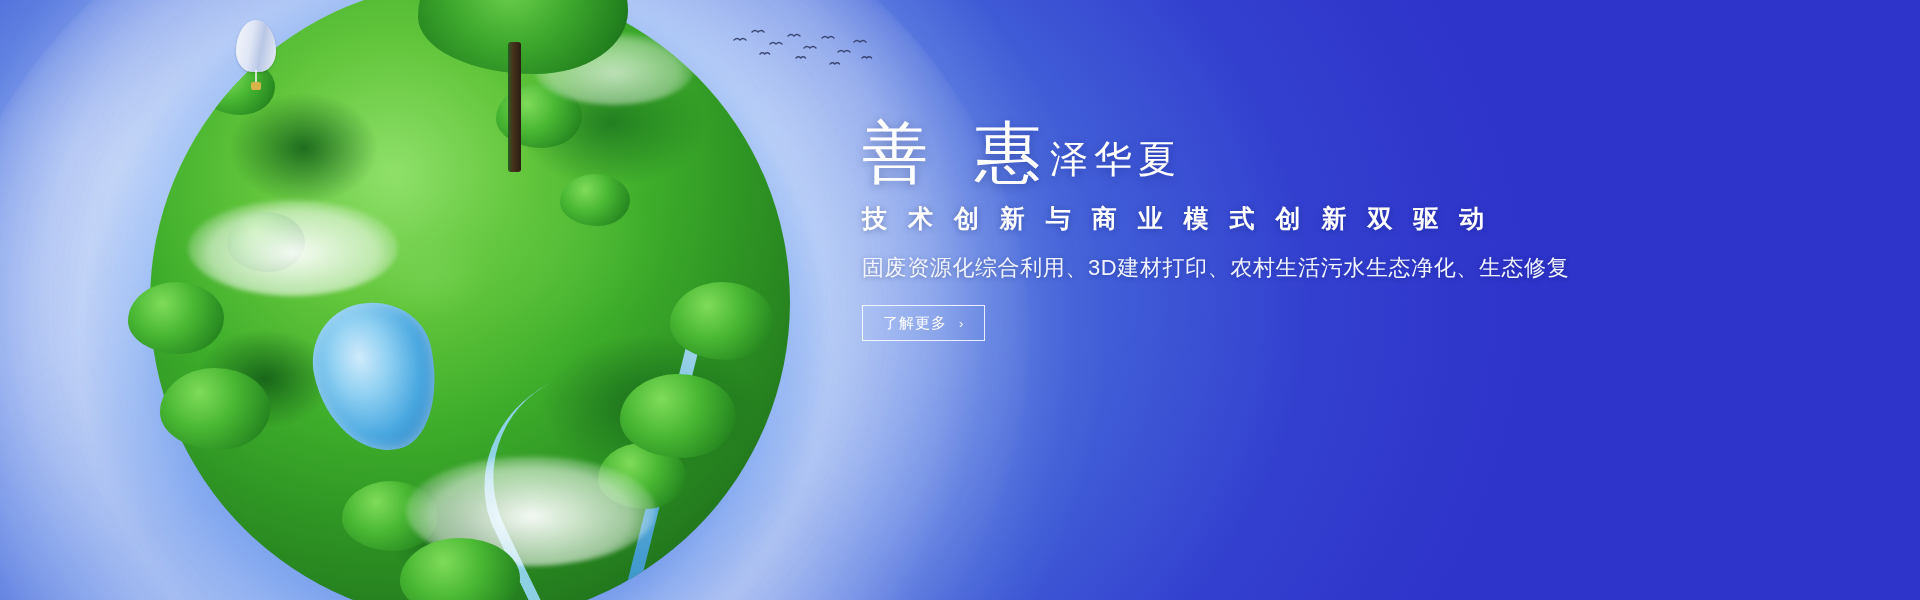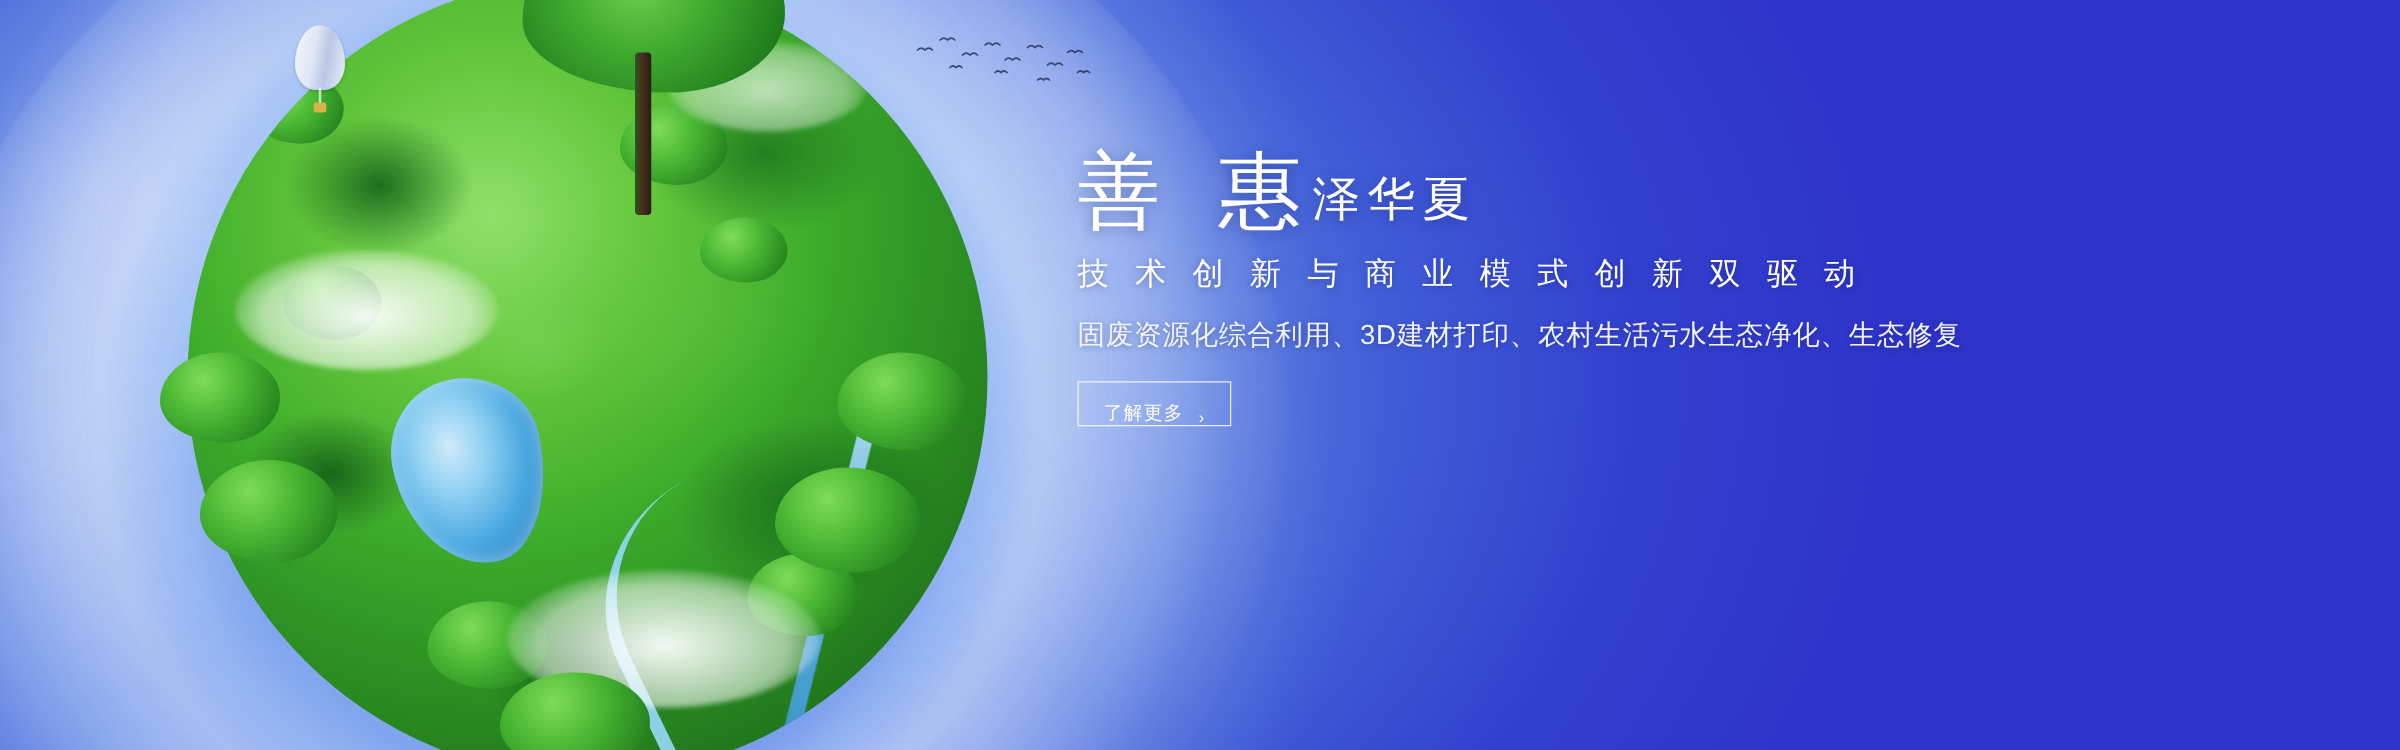--- a/index.html
+++ b/index.html
@@ -193,37 +193,37 @@
     padding-left:8px;
     position:relative;
     top:-6px;
   }
   .h-gap{ width:46px; }
 
   .subtitle{
     margin-top:18px;
     font-size:25px;
     letter-spacing:7px;
-    font-weight:400;
+    font-weight:700;
     color:#ffffff;
     text-shadow:0 1px 6px rgba(10,20,90,.35);
     white-space:nowrap;
   }
   .desc{
     margin-top:18px;
     font-size:22px;
     letter-spacing:.6px;
     color:#f2f5ff;
     white-space:nowrap;
     text-shadow:0 1px 5px rgba(10,20,90,.35);
   }
   .cta{
     margin-top:22px;
     display:inline-flex;
-    align-items:flex-end;
+    align-items:center;
     justify-content:center;
     gap:12px;
     min-width:116px;
     height:36px;
     padding:0 20px;
     border:1px solid rgba(255,255,255,.85);
     background:transparent;
     color:#ffffff;
     font-size:15px;
     letter-spacing:1px;

